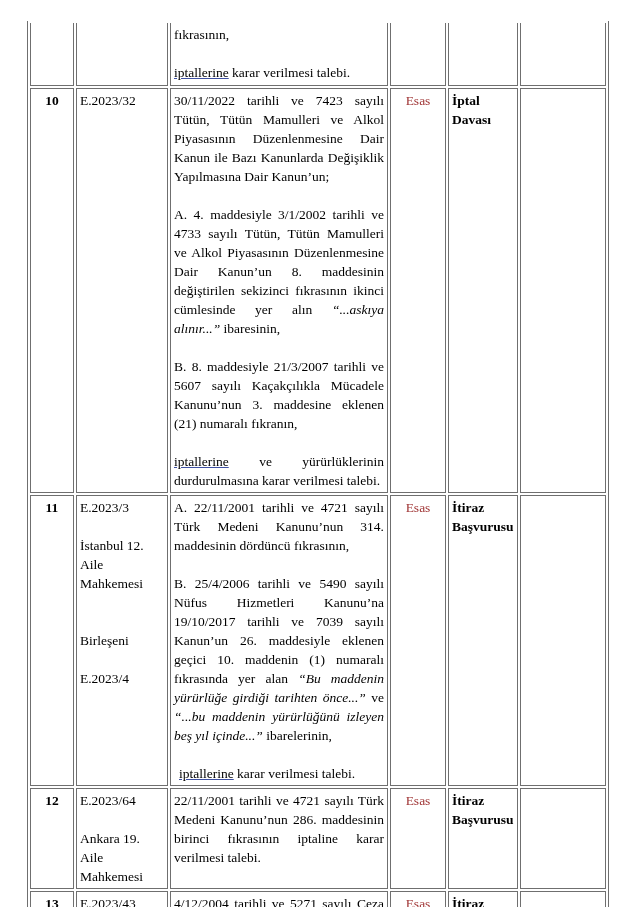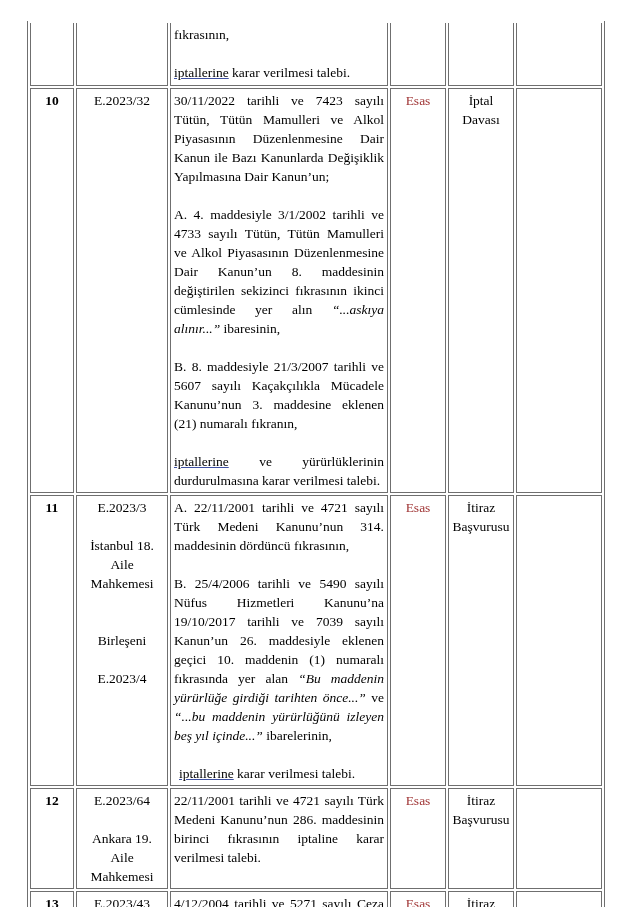--- a/index.html
+++ b/index.html
@@ -42,34 +42,34 @@
   col.c-type{width:66px;}
   col.c-notes{width:86px;}
   
   tbody tr:nth-child(1) td{height:63px;}
   tbody tr:nth-child(2) td{height:395px;}
   tbody tr:nth-child(3) td{height:266px;}
   tbody tr:nth-child(4) td{height:83px;}
   tbody tr:nth-child(5) td{height:32px;}
 
   td.no{text-align:center;font-weight:bold;}
-  td.case{text-align:center;}
+  td.case{}
   td.case .line{min-height:19px;}
   td.case .ul{}
   td.desc{text-align:justify;}
   td.desc p{margin:0 0 19px 0;}
   td.desc p:last-child{margin-bottom:0;}
   td.desc p.indent{text-indent:5px;}
   td.desc .it{font-style:italic;}
   td.desc .ul{
     text-decoration:underline;
     text-decoration-color:var(--link-underline);
   }
   td.status{text-align:center;color:var(--esas);}
-  td.type{text-align:center;}
+  td.type{text-align:left;font-weight:bold;}
 </style>
 </head>
 <body>
 
 <table class="agenda">
   <colgroup>
     <col class="c-no">
     <col class="c-case">
     <col class="c-desc">
     <col class="c-status">
@@ -101,21 +101,21 @@
         </td>
         <td class="status">Esas</td>
         <td class="type">İptal Davası</td>
         <td class="notes"></td>
       </tr>
       <tr>
         <td class="no">11</td>
         <td class="case">
           <div class="line">E.2023/3</div>
           <div class="line">&nbsp;</div>
-          <div class="line">İstanbul 18.</div>
+          <div class="line">İstanbul 12.</div>
           <div class="line">Aile</div>
           <div class="line">Mahkemesi</div>
           <div class="line">&nbsp;</div>
           <div class="line">&nbsp;</div>
           <div class="line ul">Birleşeni</div>
           <div class="line">&nbsp;</div>
           <div class="line">E.2023/4</div>
         </td>
         <td class="desc">
           <p><span>A. 22/11/2001 tarihli ve 4721 sayılı Türk Medeni Kanunu’nun 314. maddesinin dördüncü fıkrasının,</span></p>

